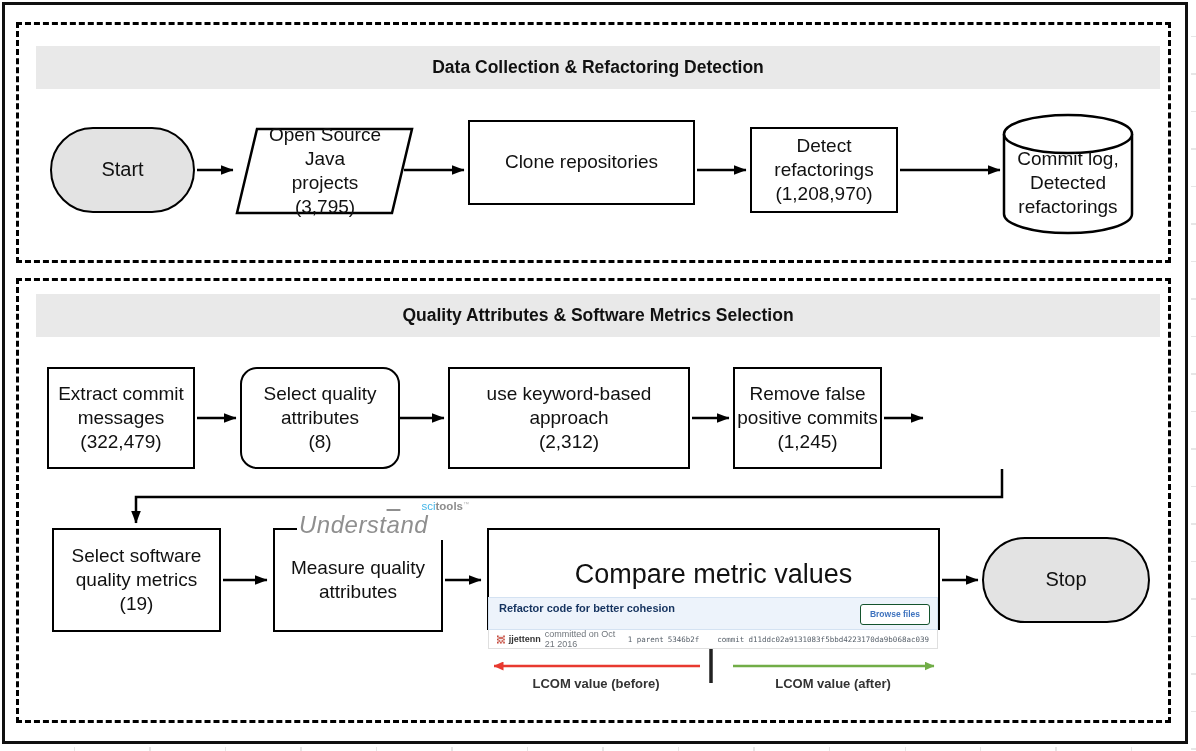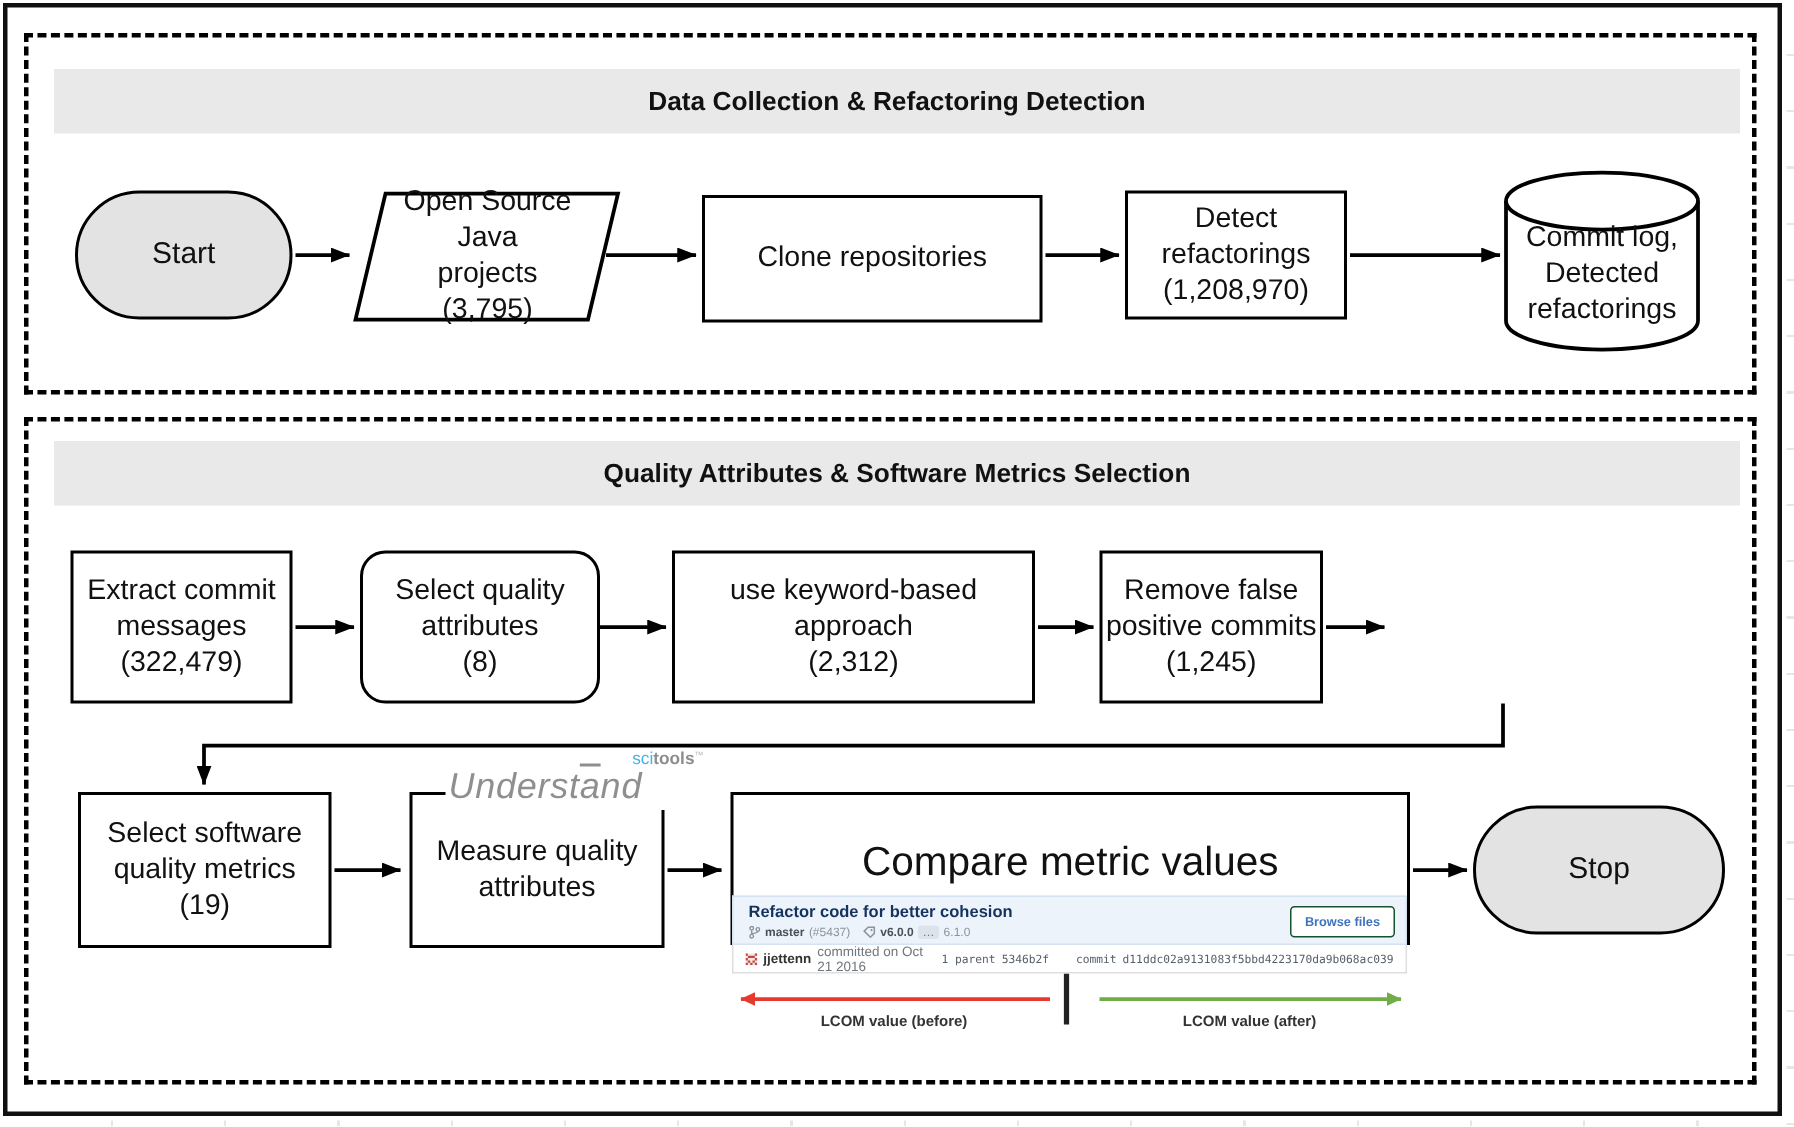--- a/index.html
+++ b/index.html
@@ -22,21 +22,21 @@
   .hdr1{top:46px;} .hdr2{top:294px;}
   svg.layer{position:absolute;left:0;top:0;z-index:1;pointer-events:none;}
   .node{position:absolute;box-sizing:border-box;background:#fff;border:2.5px solid #000;
     display:flex;align-items:center;justify-content:center;text-align:center;
     font-size:19px;line-height:1.27;white-space:pre-line;z-index:2;}
   .terminal{background:#e3e3e3;border-radius:44px;font-size:20px;}
   .shape-label{position:absolute;display:flex;align-items:center;justify-content:center;
     text-align:center;font-size:19px;line-height:1.27;white-space:pre-line;z-index:2;}
   .n-start{left:50px;top:127px;width:145px;height:86px;text-align:right;}
   .l-projects{left:247px;top:128px;width:156px;height:86px;}
-  .n-clone{left:468px;top:130px;width:227px;height:85px;}
+  .n-clone{left:468px;top:120px;width:227px;height:85px;}
   .n-detect{left:750px;top:127px;width:148px;height:86px;}
   .l-cyl{left:1004px;top:140px;width:128px;height:86px;}
   .n-extract{left:47px;top:367px;width:148px;height:102px;}
   .n-selattr{left:240px;top:367px;width:160px;height:102px;border-radius:17px;}
   .n-keyword{left:448px;top:367px;width:242px;height:102px;}
   .n-remove{left:733px;top:367px;width:149px;height:102px;}
   .n-classify{left:927px;top:367px;width:150px;height:102px;}
   .n-selmet{left:52px;top:528px;width:169px;height:104px;}
   .n-measure{left:273px;top:528px;width:170px;height:104px;}
   .n-compare{left:487px;top:528px;width:453px;height:102px;}
@@ -66,21 +66,21 @@
   .gh-browse{position:absolute;right:7px;top:6px;box-sizing:border-box;height:21px;
     padding:4px 9px 0 9px;background:#fff;border:1px solid #14532d;border-radius:3px;
     font-size:8.5px;font-weight:bold;color:#3f73be;}
   .gh-foot{box-sizing:border-box;height:19px;background:#fff;border:1px solid #dfdfdf;border-top:none;
     display:flex;align-items:center;padding:0 8px;gap:4px;font-size:9px;color:#70767c;}
   .gh-foot .author{font-weight:bold;color:#333;}
   .gh-foot .spacer{flex:1;}
   .gh-foot .mono{font-family:"DejaVu Sans Mono",monospace;font-size:7.5px;color:#57606a;white-space:nowrap;}
   .gh-foot .gap{width:14px;}
 
-  .lcom-label{position:absolute;top:676px;font-size:10px;font-weight:bold;color:#333;
+  .lcom-label{position:absolute;top:676px;font-size:13px;font-weight:bold;color:#333;
     text-align:center;z-index:2;}
   .lcom-before{left:492px;width:208px;}
   .lcom-after{left:732px;width:202px;}
 </style>
 </head>
 <body>
 
 <div id="canvas">
 
   <div class="grid-right"></div>
@@ -177,37 +177,20 @@
       <span class="sci">sci</span><span class="tools">tools</span><span class="tm">™</span>
     </div>
     <div class="brand">
       <span>Underst</span><span class="macron">a</span><span>nd</span>
     </div>
   </div>
 
   <div class="gh">
     <div class="gh-head">
       <div class="gh-title">Refactor code for better cohesion</div>
-      <div class="gh-meta">
-        <svg width="8" height="9" viewBox="0 0 10 12">
-          <circle cx="2.5" cy="2.5" r="1.6" fill="none" stroke="#8a949e" stroke-width="1.2"></circle>
-          <circle cx="2.5" cy="9.5" r="1.6" fill="none" stroke="#8a949e" stroke-width="1.2"></circle>
-          <circle cx="8" cy="3.5" r="1.6" fill="none" stroke="#8a949e" stroke-width="1.2"></circle>
-          <path d="M2.5 4.2 V8 M8 5.2 C8 7.5 2.5 6 2.5 8" fill="none" stroke="#8a949e" stroke-width="1.2"></path>
-        </svg>
-        <span class="b">master</span>
-        <span>(#5437)</span>
-        <svg width="9" height="9" viewBox="0 0 12 12" style="margin-left:5px">
-          <path d="M1.5 5 L5 1.5 H10.5 V7 L7 10.5 Z" fill="none" stroke="#8a949e" stroke-width="1.3"></path>
-          <circle cx="8" cy="4" r="1" fill="#8a949e"></circle>
-        </svg>
-        <span class="b">v6.0.0</span>
-        <span class="badge">…</span>
-        <span>6.1.0</span>
-      </div>
       <div class="gh-browse">Browse files</div>
     </div>
     <div class="gh-foot">
       <svg width="11" height="11" viewBox="0 0 5 5">
         <rect width="5" height="5" fill="#f0e6e4"></rect>
         <path d="M0,0h1v1h-1z M4,0h1v1h-1z M1,1h1v1h-1z M3,1h1v1h-1z M2,1h1v1h-1z M0,2h1v1h-1z M4,2h1v1h-1z M1,3h1v1h-1z M3,3h1v1h-1z M0,4h1v1h-1z M2,4h1v1h-1z M4,4h1v1h-1z" fill="#c8473a"></path>
       </svg>
       <span class="author">jjettenn</span>
       <span>committed on Oct 21 2016</span>
       <span class="spacer"></span>

